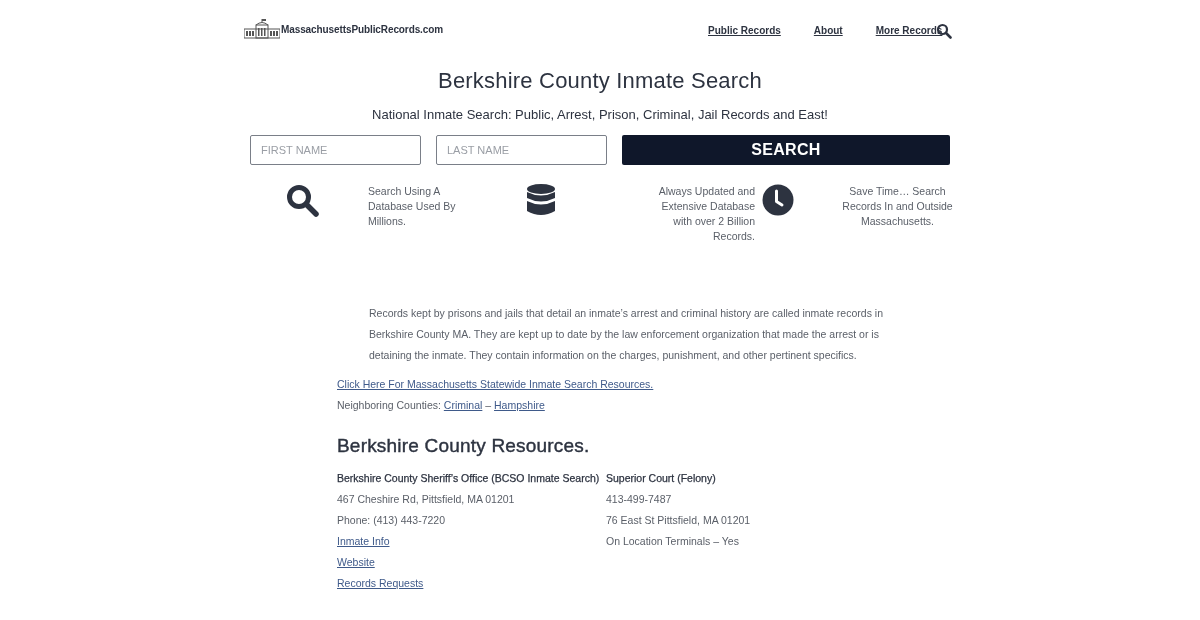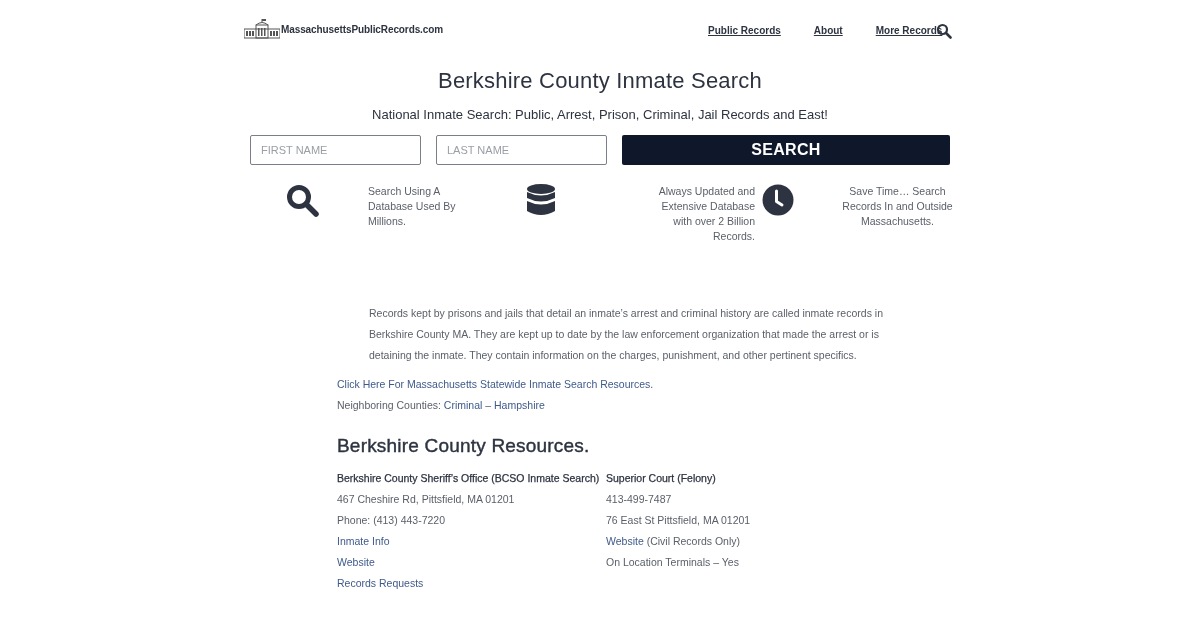--- a/index.html
+++ b/index.html
@@ -22,21 +22,21 @@
     .field { flex: 0 0 171px; height: 30px; border: 1px solid #7a7f88; border-radius: 2px; padding: 0 10px; font-size: 11px; color: #888; font-family: "Liberation Sans", sans-serif; background: #fff; outline: none; }
     .field::placeholder { color: #9a9ea5; }
     .select { flex: 0 0 171px; height: 30px; border: 1px solid #7a7f88; border-radius: 2px; padding: 0 10px; font-size: 11px; color: #333; display: flex; align-items: center; justify-content: space-between; background: #fff; cursor: pointer; }
     .caret { width: 0; height: 0; border-left: 4px solid transparent; border-right: 4px solid transparent; border-top: 5px solid #333; }
     .search-btn { flex: 1; height: 30px; background: #0f172a; color: #fff; border: none; border-radius: 2px; font-size: 16px; font-weight: bold; font-family: "Liberation Sans", sans-serif; cursor: pointer; letter-spacing: 0.3px; }
 
     .features { position: absolute; top: 183px; left: 250px; width: 700px; height: 70px; }
     .feat-icon { position: absolute; }
     .feat-text { position: absolute; font-size: 10.5px; line-height: 15px; color: #5a5f68; }
     .para { position: absolute; top: 303px; left: 337px; width: 530px; font-size: 10.5px; line-height: 21px; color: #5a5f68; margin-left: 32px; }
-    .link { color: #3f5a8a; cursor: pointer; }
+    .link { color: #3f5a8a; text-decoration: underline; cursor: pointer; }
     .statewide { position: absolute; top: 378px; left: 337px; font-size: 10.5px; }
     .neighbors { position: absolute; top: 399px; left: 337px; font-size: 10.5px; color: #5a5f68; }
     h2.res { position: absolute; top: 435px; left: 337px; font-size: 19px; font-weight: bold; color: #2d3340; letter-spacing: 0.2px; font-weight: normal; -webkit-text-stroke: 0.4px #2d3340; }
     .col { position: absolute; top: 471px; font-size: 10.5px; color: #5a5f68; }
     .col div { height: 21px; line-height: 15px; }
     .col .head { color: #2d3340; font-weight: bold; font-weight: normal; -webkit-text-stroke: 0.25px #2d3340; }
     .col-left { left: 337px; }
     .col-right { left: 606px; }
   </style>
 </head>
@@ -122,18 +122,14 @@
   <div>Phone: (413) 443-7220</div>
   <div><a class="link">Inmate Info</a></div>
   <div><a class="link">Website</a></div>
   <div><a class="link">Records Requests</a></div>
 </div>
 
 <div class="col col-right">
   <div class="head">Superior Court (Felony)</div>
   <div>413-499-7487</div>
   <div>76 East St Pittsfield, MA 01201</div>
-  <div>
-    <a class="link">Website</a>
-    <span>(Civil Records Only)</span>
-  </div>
   <div>On Location Terminals – Yes</div>
 </div>
 
 </body></html>

